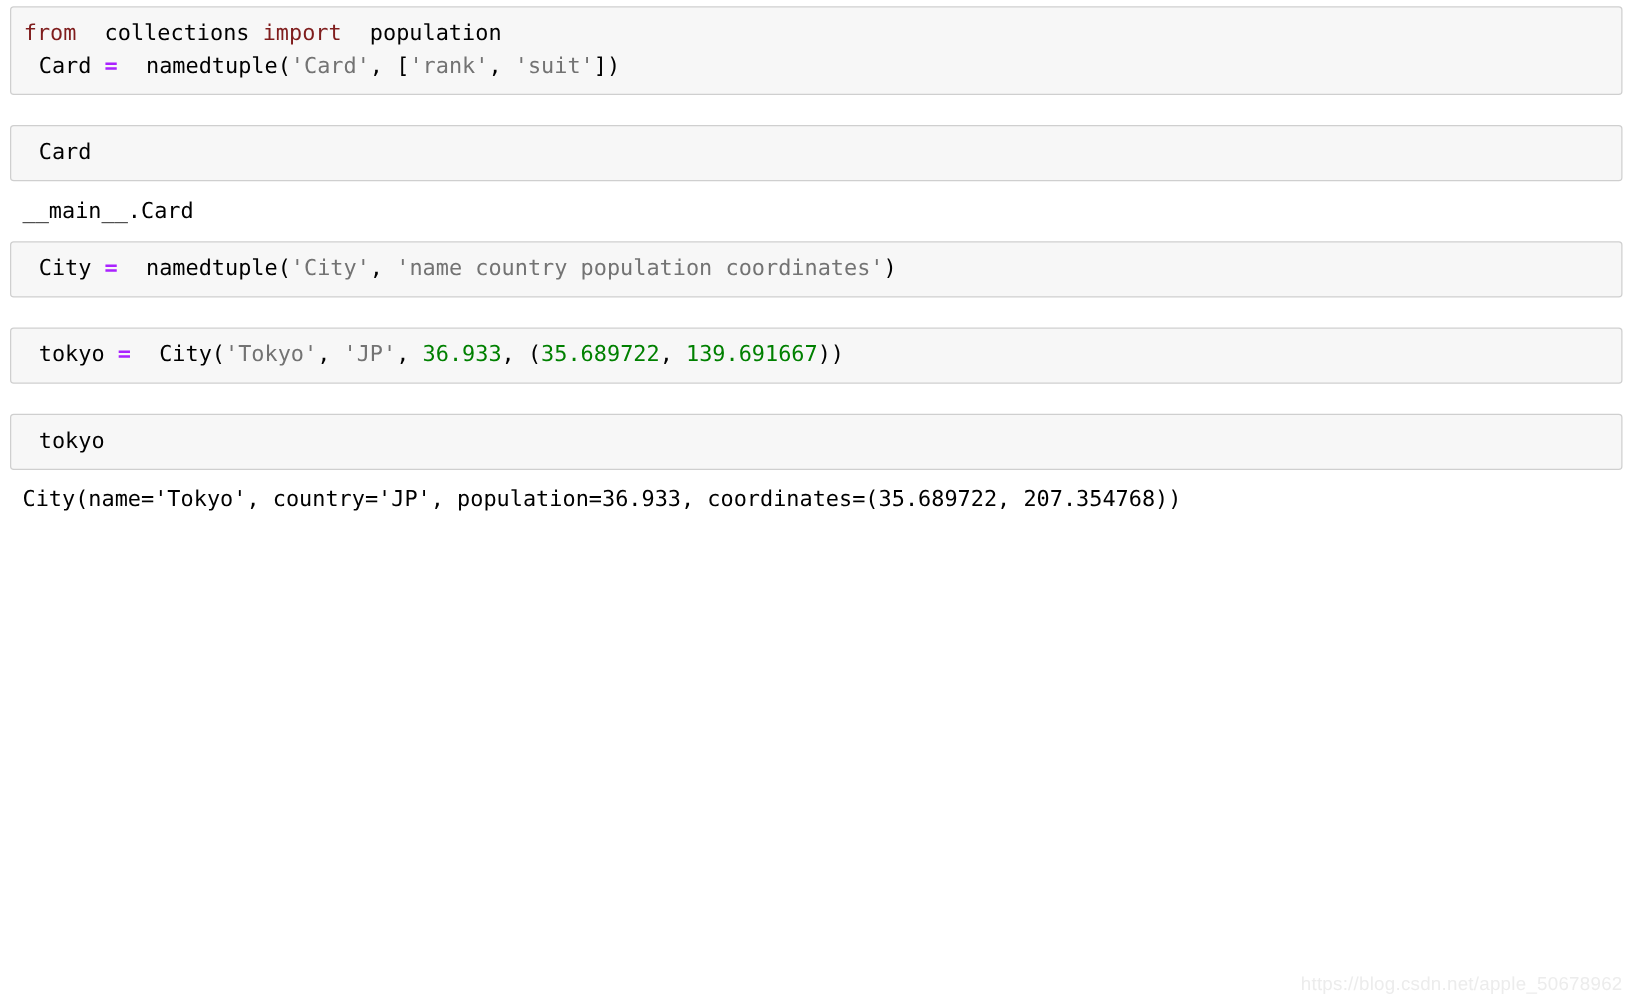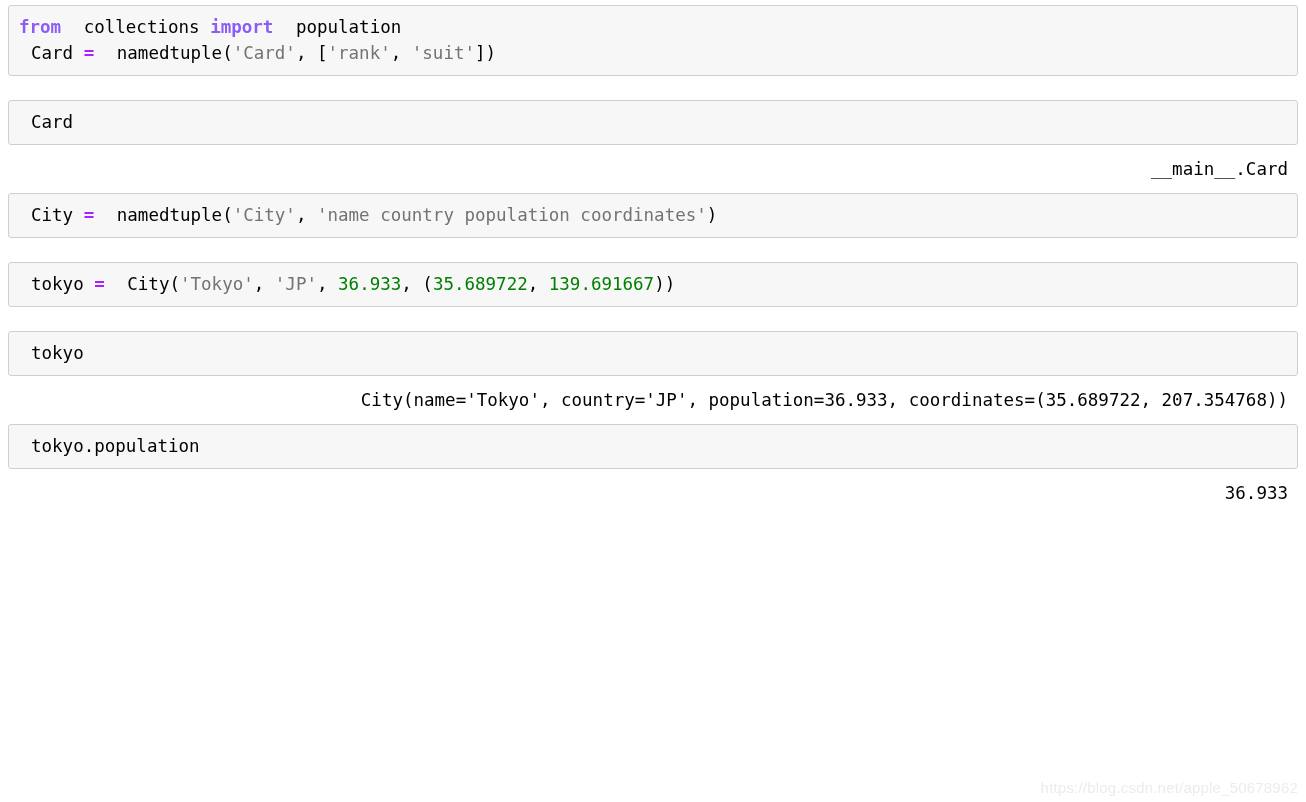--- a/index.html
+++ b/index.html
@@ -28,21 +28,20 @@
   .cell-input {
     margin: 0 8px 0 8px;
     background: #f7f7f7;
     border: 1px solid #cfcfcf;
     border-radius: 3px;
     padding: 8px 10px 9px 10px;
     box-sizing: border-box;
   }
   .cell-input + .cell-output {
     margin-top: 0;
-    text-align: right;
   }
 
   .code-line {
     font-family: "DejaVu Sans Mono", "Liberation Mono", monospace;
     font-size: 17.5px;
     line-height: 26px;
     color: #000000;
     white-space: pre;
     letter-spacing: 0px;
   }
@@ -61,21 +60,21 @@
     white-space: pre;
   }
 
   
   .cell-block {
     margin-bottom: 0px;
   }
   .spacer-sm { height: 24px; }
 
   
-  .tok-k   { color: #8b5cf6; font-weight: bold; }  
+  .tok-k   { color: #7f1d1d; font-weight: normal; }  
   .tok-s   { color: #737373; }                     
   .tok-m   { color: #008000; }                     
   .tok-o   { color: #aa22ff; font-weight: bold; }  
   .tok-n   { color: #000000; margin-left: 12px; }                     
   .tok-p   { color: #000000; }                     
 
   
   #watermark {
     position: absolute;
     right: 8px;
@@ -120,23 +119,15 @@
       <div class="spacer-sm"></div>
     </div>
     <div class="cell-block">
       <div class="cell-input">
         <div class="code-line"><span class="tok-n">tokyo</span></div>
       </div>
       <div class="cell-output">
         <div class="out-line">City(name='Tokyo', country='JP', population=36.933, coordinates=(35.689722, 207.354768))</div>
       </div>
     </div>
-    <div class="cell-block">
-      <div class="cell-input">
-        <div class="code-line"><span class="tok-n">tokyo.population</span></div>
-      </div>
-      <div class="cell-output">
-        <div class="out-line">36.933</div>
-      </div>
-    </div>
   </div>
 
 <div id="watermark">https://blog.csdn.net/apple_50678962</div>
 
 </body></html>

